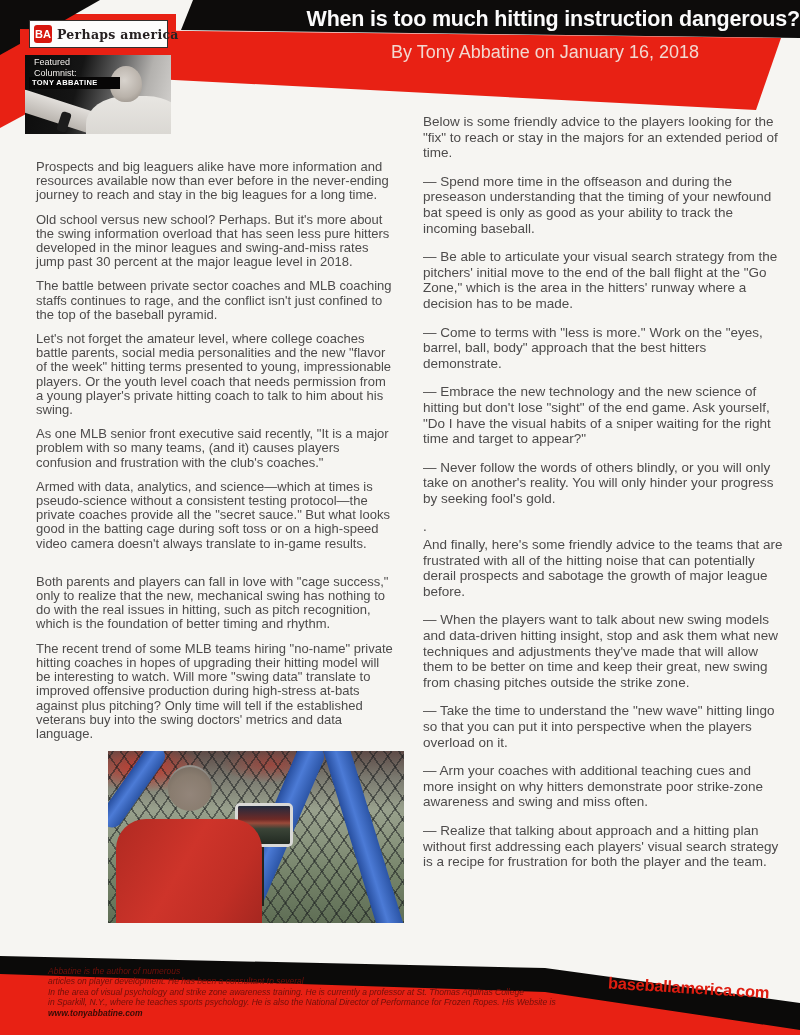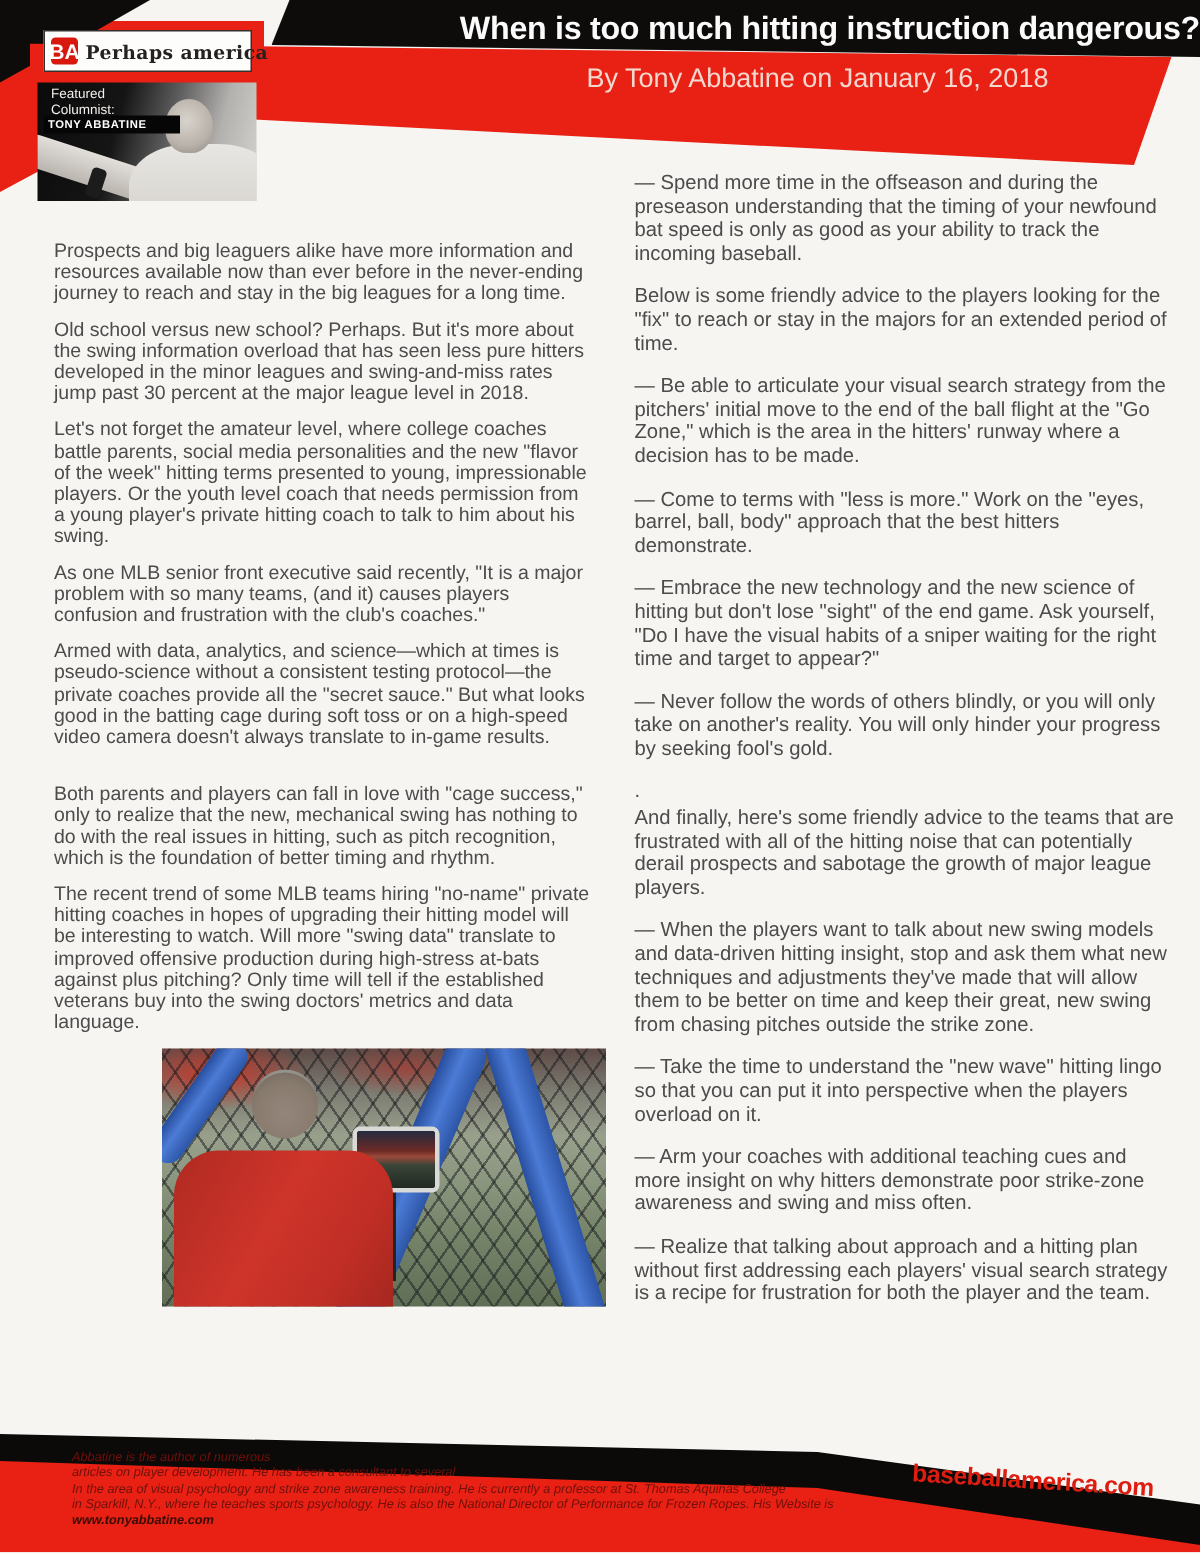--- a/index.html
+++ b/index.html
@@ -18,21 +18,21 @@
   .band-red{left:0;top:0;width:800px;height:115px;background:#e82114;
     clip-path:polygon(20px 29px,781px 38px,756px 110px,20px 72px);}
   .title{left:193px;top:7px;width:607px;box-sizing:border-box;
     text-align:right;color:#fbfbfb;font-size:21.5px;font-weight:bold;letter-spacing:-.2px;}
   .byline{left:260px;top:42px;width:570px;text-align:center;color:#f3d8d0;font-size:18px;}
 
   
   .logo-box{left:29px;top:20px;width:139px;height:28px;background:#fdfdfc;border:1px solid #33302e;
     box-sizing:border-box;display:flex;align-items:center;padding-left:4px;}
   .ba-square{width:18px;height:18px;background:#d8170e;border-radius:3px;color:#fff;
-    font-size:14px;font-weight:bold;display:flex;align-items:center;justify-content:center;flex:0 0 auto;}
+    font-size:11px;font-weight:bold;display:flex;align-items:center;justify-content:center;flex:0 0 auto;}
   .wordmark{font-family:"DejaVu Serif",serif;font-weight:bold;font-size:12.5px;color:#262121;
     margin-left:5px;letter-spacing:.3px;white-space:nowrap;}
   .photo-top{left:25px;top:55px;width:146px;height:79px;overflow:hidden;
     background:linear-gradient(105deg,#0b0b0b 0%,#151515 36%,#5e5e5e 58%,#b3b1ae 78%,#d8d6d3 100%);}
   .pt-head{position:absolute;left:58%;top:14%;width:32px;height:36px;border-radius:50% 50% 45% 45%;
     background:radial-gradient(circle at 45% 40%,#d8d3cd 0%,#b9b2aa 60%,#8d867e 100%);}
   .pt-body{position:absolute;left:42%;top:52%;width:100px;height:70px;border-radius:40% 40% 0 0;
     background:linear-gradient(180deg,#e8e6e2,#cfccc7);}
   .pt-arm{position:absolute;left:-14px;top:58%;width:95px;height:22px;border-radius:11px;
     background:linear-gradient(180deg,#e2dfdb,#b9b4ae);transform:rotate(18deg);}
@@ -114,20 +114,21 @@
   <div class="featured">
     <div>Featured</div>
     <div>Columnist:</div>
   </div>
   <div class="name-strip">TONY ABBATINE</div>
 </div>
 
 <div class="abs col col-left">
   <p>Prospects and big leaguers alike have more information and resources available now than ever before in the never-ending journey to reach and stay in the big leagues for a long time.</p>
   <p>Old school versus new school? Perhaps. But it's more about the swing information overload that has seen less pure hitters developed in the minor leagues and swing-and-miss rates jump past 30 percent at the major league level in 2018.</p>
+  <p>The battle between private sector coaches and MLB coaching staffs continues to rage, and the conflict isn't just confined to the top of the baseball pyramid.</p>
   <p>Let's not forget the amateur level, where college coaches battle parents, social media personalities and the new "flavor of the week" hitting terms presented to young, impressionable players. Or the youth level coach that needs permission from a young player's private hitting coach to talk to him about his swing.</p>
   <p>As one MLB senior front executive said recently, "It is a major problem with so many teams, (and it) causes players confusion and frustration with the club's coaches."</p>
   <p>Armed with data, analytics, and science—which at times is pseudo-science without a consistent testing protocol—the private coaches provide all the "secret sauce." But what looks good in the batting cage during soft toss or on a high-speed video camera doesn't always translate to in-game results.</p>
   <p class="gap-top">Both parents and players can fall in love with "cage success," only to realize that the new, mechanical swing has nothing to do with the real issues in hitting, such as pitch recognition, which is the foundation of better timing and rhythm.</p>
   <p>The recent trend of some MLB teams hiring "no-name" private hitting coaches in hopes of upgrading their hitting model will be interesting to watch. Will more "swing data" translate to improved offensive production during high-stress at-bats against plus pitching? Only time will tell if the established veterans buy into the swing doctors' metrics and data language.</p>
 
   <div class="photo-cage">
     <div class="mesh"></div>
     <div class="pole poleC"></div>
     <div class="pole poleA"></div>
@@ -136,28 +137,28 @@
     <div class="tablet">
       <div class="tablet-screen"></div>
     </div>
     <div class="player-torso"></div>
     <div class="player-hair"></div>
     <div class="player-head"></div>
   </div>
 </div>
 
 <div class="abs col col-right">
+  <p>Below is some friendly advice to the players looking for the "fix" to reach or stay in the majors for an extended period of time.</p>
   <p>— Spend more time in the offseason and during the preseason understanding that the timing of your newfound bat speed is only as good as your ability to track the incoming baseball.</p>
-  <p>Below is some friendly advice to the players looking for the "fix" to reach or stay in the majors for an extended period of time.</p>
   <p>— Be able to articulate your visual search strategy from the pitchers' initial move to the end of the ball flight at the "Go Zone," which is the area in the hitters' runway where a decision has to be made.</p>
   <p>— Come to terms with "less is more." Work on the "eyes, barrel, ball, body" approach that the best hitters demonstrate.</p>
   <p>— Embrace the new technology and the new science of hitting but don't lose "sight" of the end game. Ask yourself, "Do I have the visual habits of a sniper waiting for the right time and target to appear?"</p>
   <p>— Never follow the words of others blindly, or you will only take on another's reality. You will only hinder your progress by seeking fool's gold.</p>
   <p class="dot">.</p>
-  <p>And finally, here's some friendly advice to the teams that are frustrated with all of the hitting noise that can potentially derail prospects and sabotage the growth of major league players.</p>
+  <p>And finally, here's some friendly advice to the teams that are frustrated with all of the hitting noise that can potentially derail prospects and sabotage the growth of major league before.</p>
   <p>— When the players want to talk about new swing models and data-driven hitting insight, stop and ask them what new techniques and adjustments they've made that will allow them to be better on time and keep their great, new swing from chasing pitches outside the strike zone.</p>
   <p>— Take the time to understand the "new wave" hitting lingo so that you can put it into perspective when the players overload on it.</p>
   <p>— Arm your coaches with additional teaching cues and more insight on why hitters demonstrate poor strike-zone awareness and swing and miss often.</p>
   <p>— Realize that talking about approach and a hitting plan without first addressing each players' visual search strategy is a recipe for frustration for both the player and the team.</p>
 </div>
 
 <div class="abs footer-red"></div>
 <div class="abs footer-black"></div>
 <div class="abs bio">
   <div>Abbatine is the author of numerous</div>

